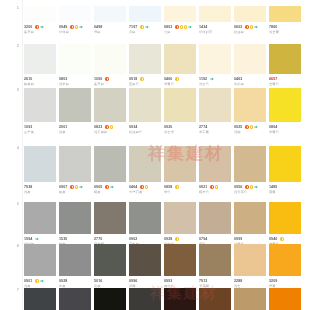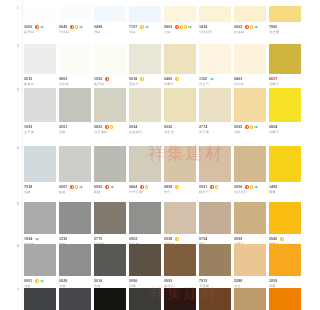--- a/index.html
+++ b/index.html
@@ -101,21 +101,21 @@
     line-height:4.5px;
     color:#9d9d9d;
     white-space:nowrap;
     margin-top:0.3px;
     letter-spacing:0.15px;
   }
   .watermark{
     position:absolute;
     color:rgba(228,90,70,0.30);
     font-family:"DejaVu Sans", sans-serif;
-    font-weight:normal;
+    font-weight:bold;
     letter-spacing:2px;
     pointer-events:none;
     white-space:nowrap;
     user-select:none;
   }
   #wm1{left:148px;top:142px;font-size:17px;}
   #wm2{left:150px;top:284px;font-size:15px;color:rgba(228,90,70,0.18);}
   .edgeline{
     position:absolute;
     left:22px;top:0;bottom:0;

